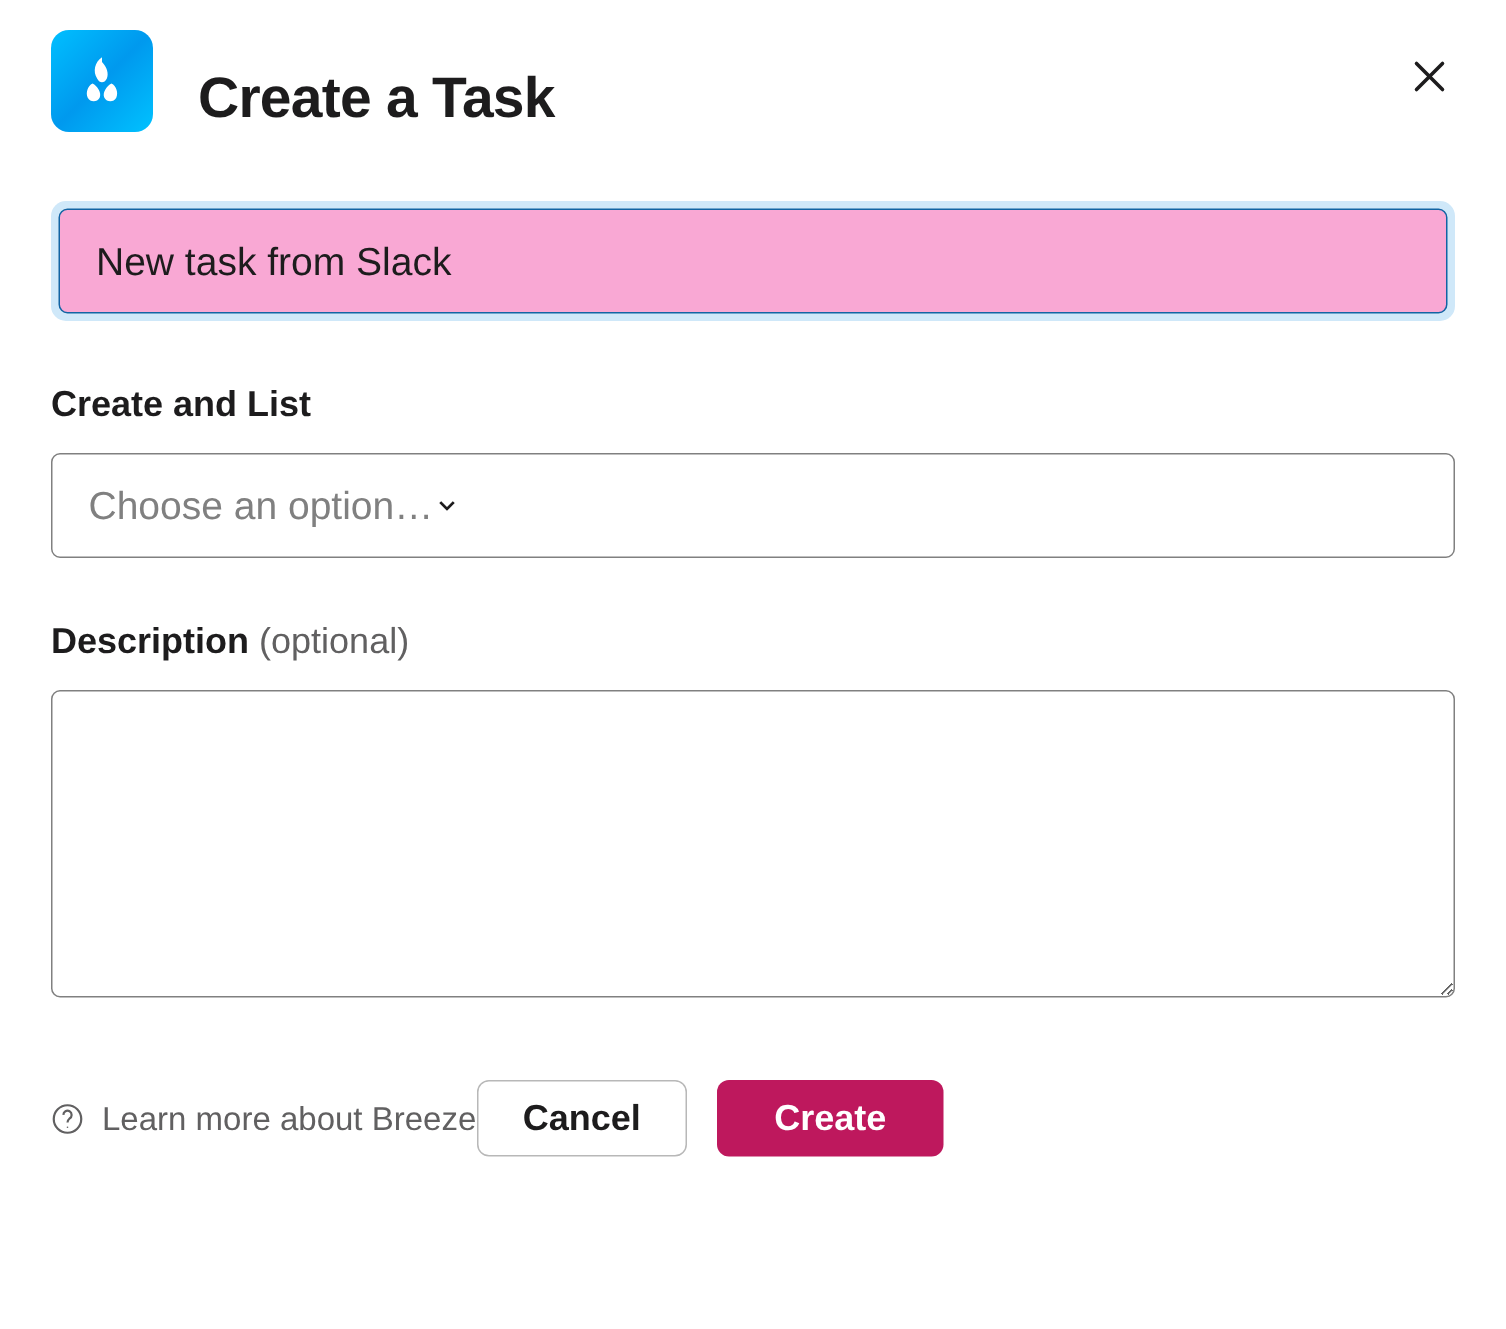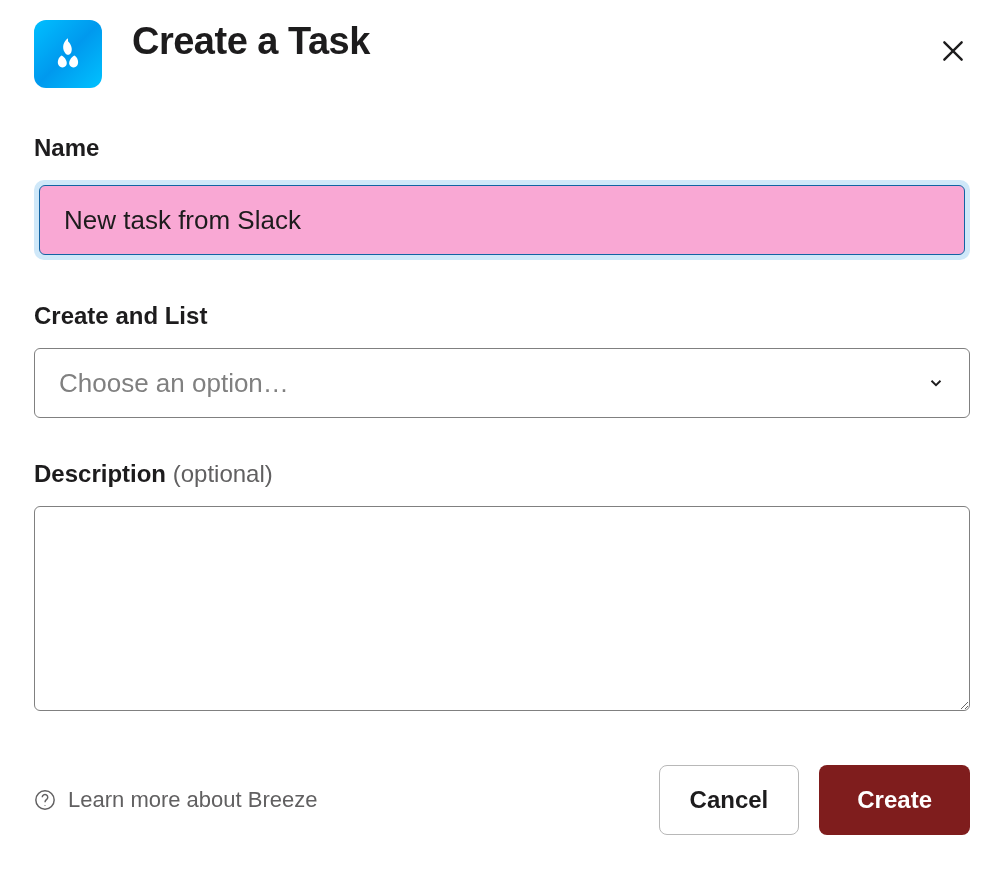--- a/index.html
+++ b/index.html
@@ -10,21 +10,21 @@
     body {
       font-family: -apple-system, BlinkMacSystemFont, "Segoe UI", Helvetica, Arial, sans-serif;
       background: #ffffff;
       color: #1d1c1d;
       width: 1004px;
       height: 886px;
       padding: 20px 34px 34px 34px;
     }
     .modal-header {
       display: flex;
-      align-items: flex-start;
+      align-items: flex-end;
       margin-bottom: 46px;
       position: relative;
     }
     .app-icon {
       width: 68px;
       height: 68px;
       border-radius: 12px;
       background: linear-gradient(135deg, #00bfff 0%, #0099ee 50%, #00c2ff 100%);
       display: flex;
       align-items: center;
@@ -101,21 +101,20 @@
       height: 70px;
       padding: 0 24px;
       font-size: 26px;
       font-family: inherit;
       color: #808080;
       border: 1px solid #808080;
       border-radius: 6px;
       background: #ffffff;
       display: flex;
       align-items: center;
-      justify-content: space-between;
       cursor: pointer;
     }
     .select-chevron {
       flex-shrink: 0;
     }
     .select-chevron svg {
       width: 18px;
       height: 18px;
       stroke: #1d1c1d;
       stroke-width: 2.5;
@@ -130,21 +129,21 @@
       color: #1d1c1d;
       border: 1px solid #808080;
       border-radius: 6px;
       outline: none;
       background: #ffffff;
       resize: vertical;
     }
     .modal-footer {
       display: flex;
       align-items: center;
-      justify-content: space-between;
+      justify-content: flex-start;
       margin-top: 50px;
     }
     .help-link {
       display: flex;
       align-items: center;
       gap: 12px;
       color: #616061;
       font-size: 22px;
       text-decoration: none;
       cursor: pointer;
@@ -154,35 +153,35 @@
       height: 22px;
       stroke: #616061;
       stroke-width: 1.6;
       fill: none;
     }
     .footer-buttons {
       display: flex;
       gap: 20px;
     }
     .btn {
-      height: 70px;
+      height: 51px;
       padding: 0 30px;
       font-size: 24px;
       font-weight: 700;
       font-family: inherit;
       border-radius: 8px;
       cursor: pointer;
     }
     .btn-secondary {
       background: #ffffff;
       color: #1d1c1d;
       border: 1px solid #b8b8b8;
     }
     .btn-primary {
-      background: #7f1d1d;
+      background: #be185d;
       color: #ffffff;
       border: none;
       padding: 0 38px;
     }
   </style>
 </head>
 <body>
 
 <div class="modal-header">
   <div class="app-icon">
@@ -192,21 +191,20 @@
   </div>
   <h1 class="modal-title">Create a Task</h1>
   <button class="close-button">
     <svg viewBox="0 0 24 24" fill="none">
       <path d="M4 4 L20 20 M20 4 L4 20" stroke-linecap="round"></path>
     </svg>
   </button>
 </div>
 
 <div class="field-group">
-  <label class="field-label">Name</label>
   <div class="text-input-wrapper-focused">
     <input type="text" class="text-input" value="New task from Slack" style="">
   </div>
 </div>
 
 <div class="field-group">
   <label class="field-label">Create and List</label>
   <div class="select-wrapper">
     <div class="select-input">
       <span>Choose an option…</span>

